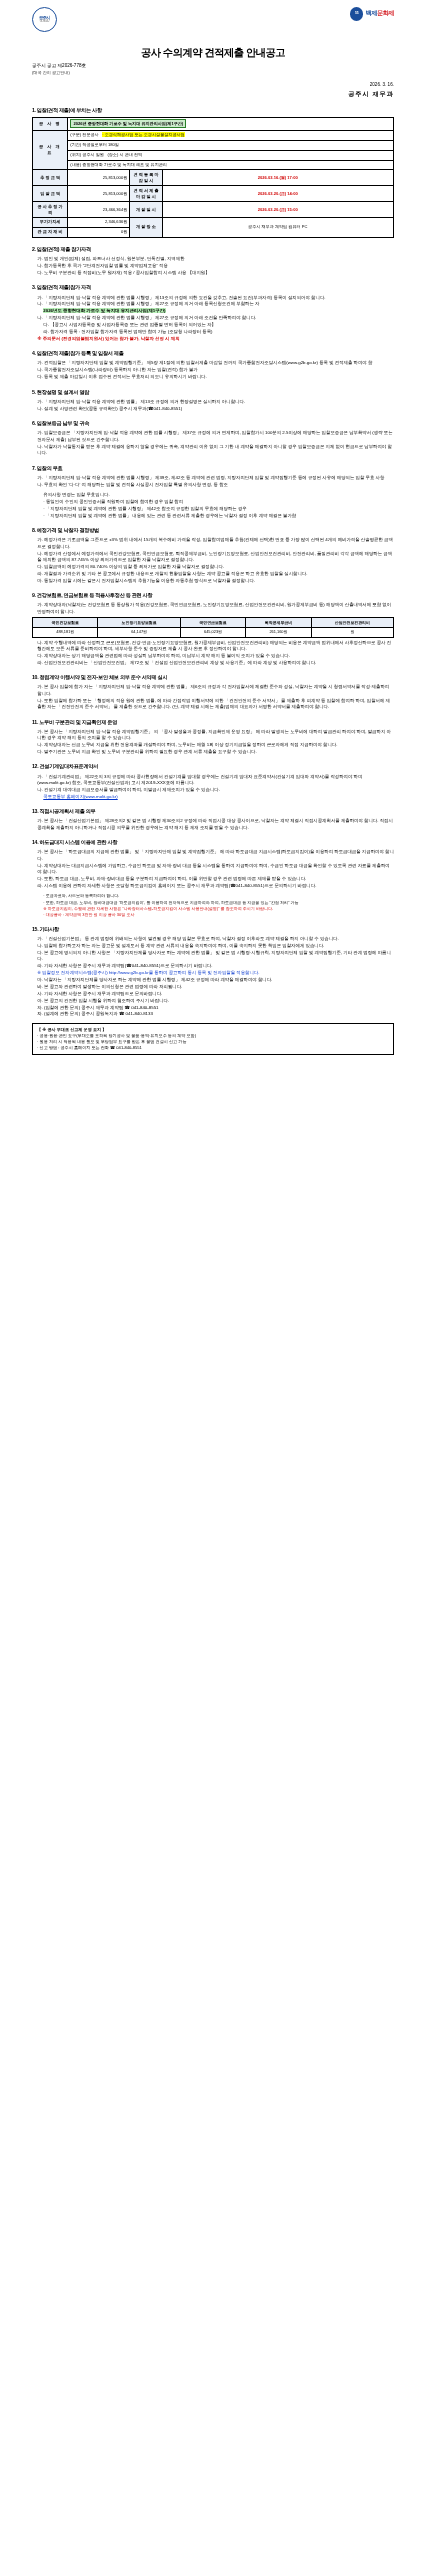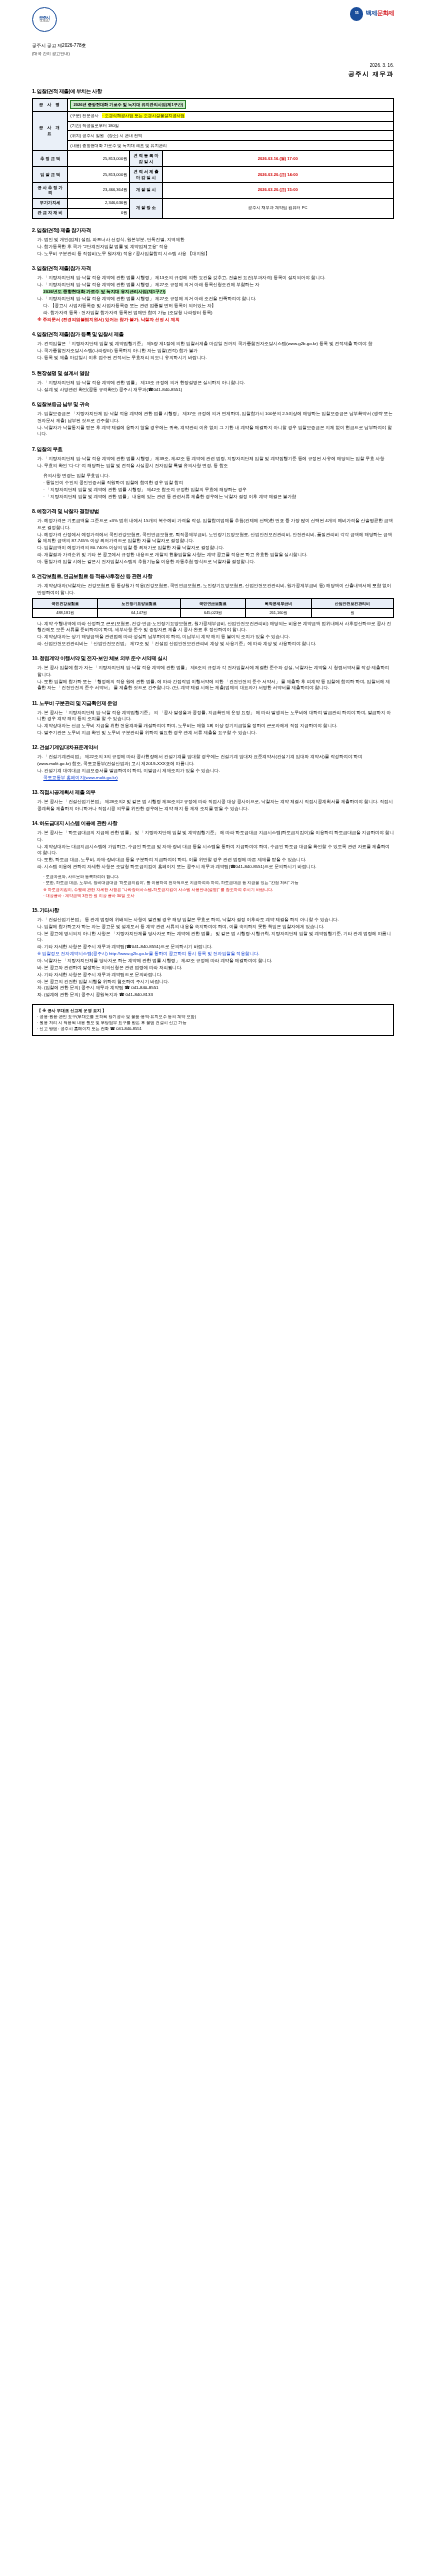--- a/index.html
+++ b/index.html
@@ -81,20 +81,21 @@
       </div>
     </div>
     <div class="logo-right">
       <div class="badge-55">55</div>
       <div class="gj-mark">백제<span class="red">문화제</span></div>
     </div>
   </div>
 
   <div class="inner">
 
+    <div class="doc-title">공사 수의계약 견적제출 안내공고</div>
     <div class="doc-sub">공주시 공고 제2026-778호</div>
     <div class="doc-sub2">(대국 간이 공고안내)</div>
     <div class="date-right">2026. 3. 16.</div>
     <div class="org-right">공주시 재무과</div>
 
     <h2 class="sec">1. 입찰(견적 제출)에 부치는 사항</h2>
     <table class="main">
       <tbody>
           <tr>
         <td class="lbl">공 사 명</td>

